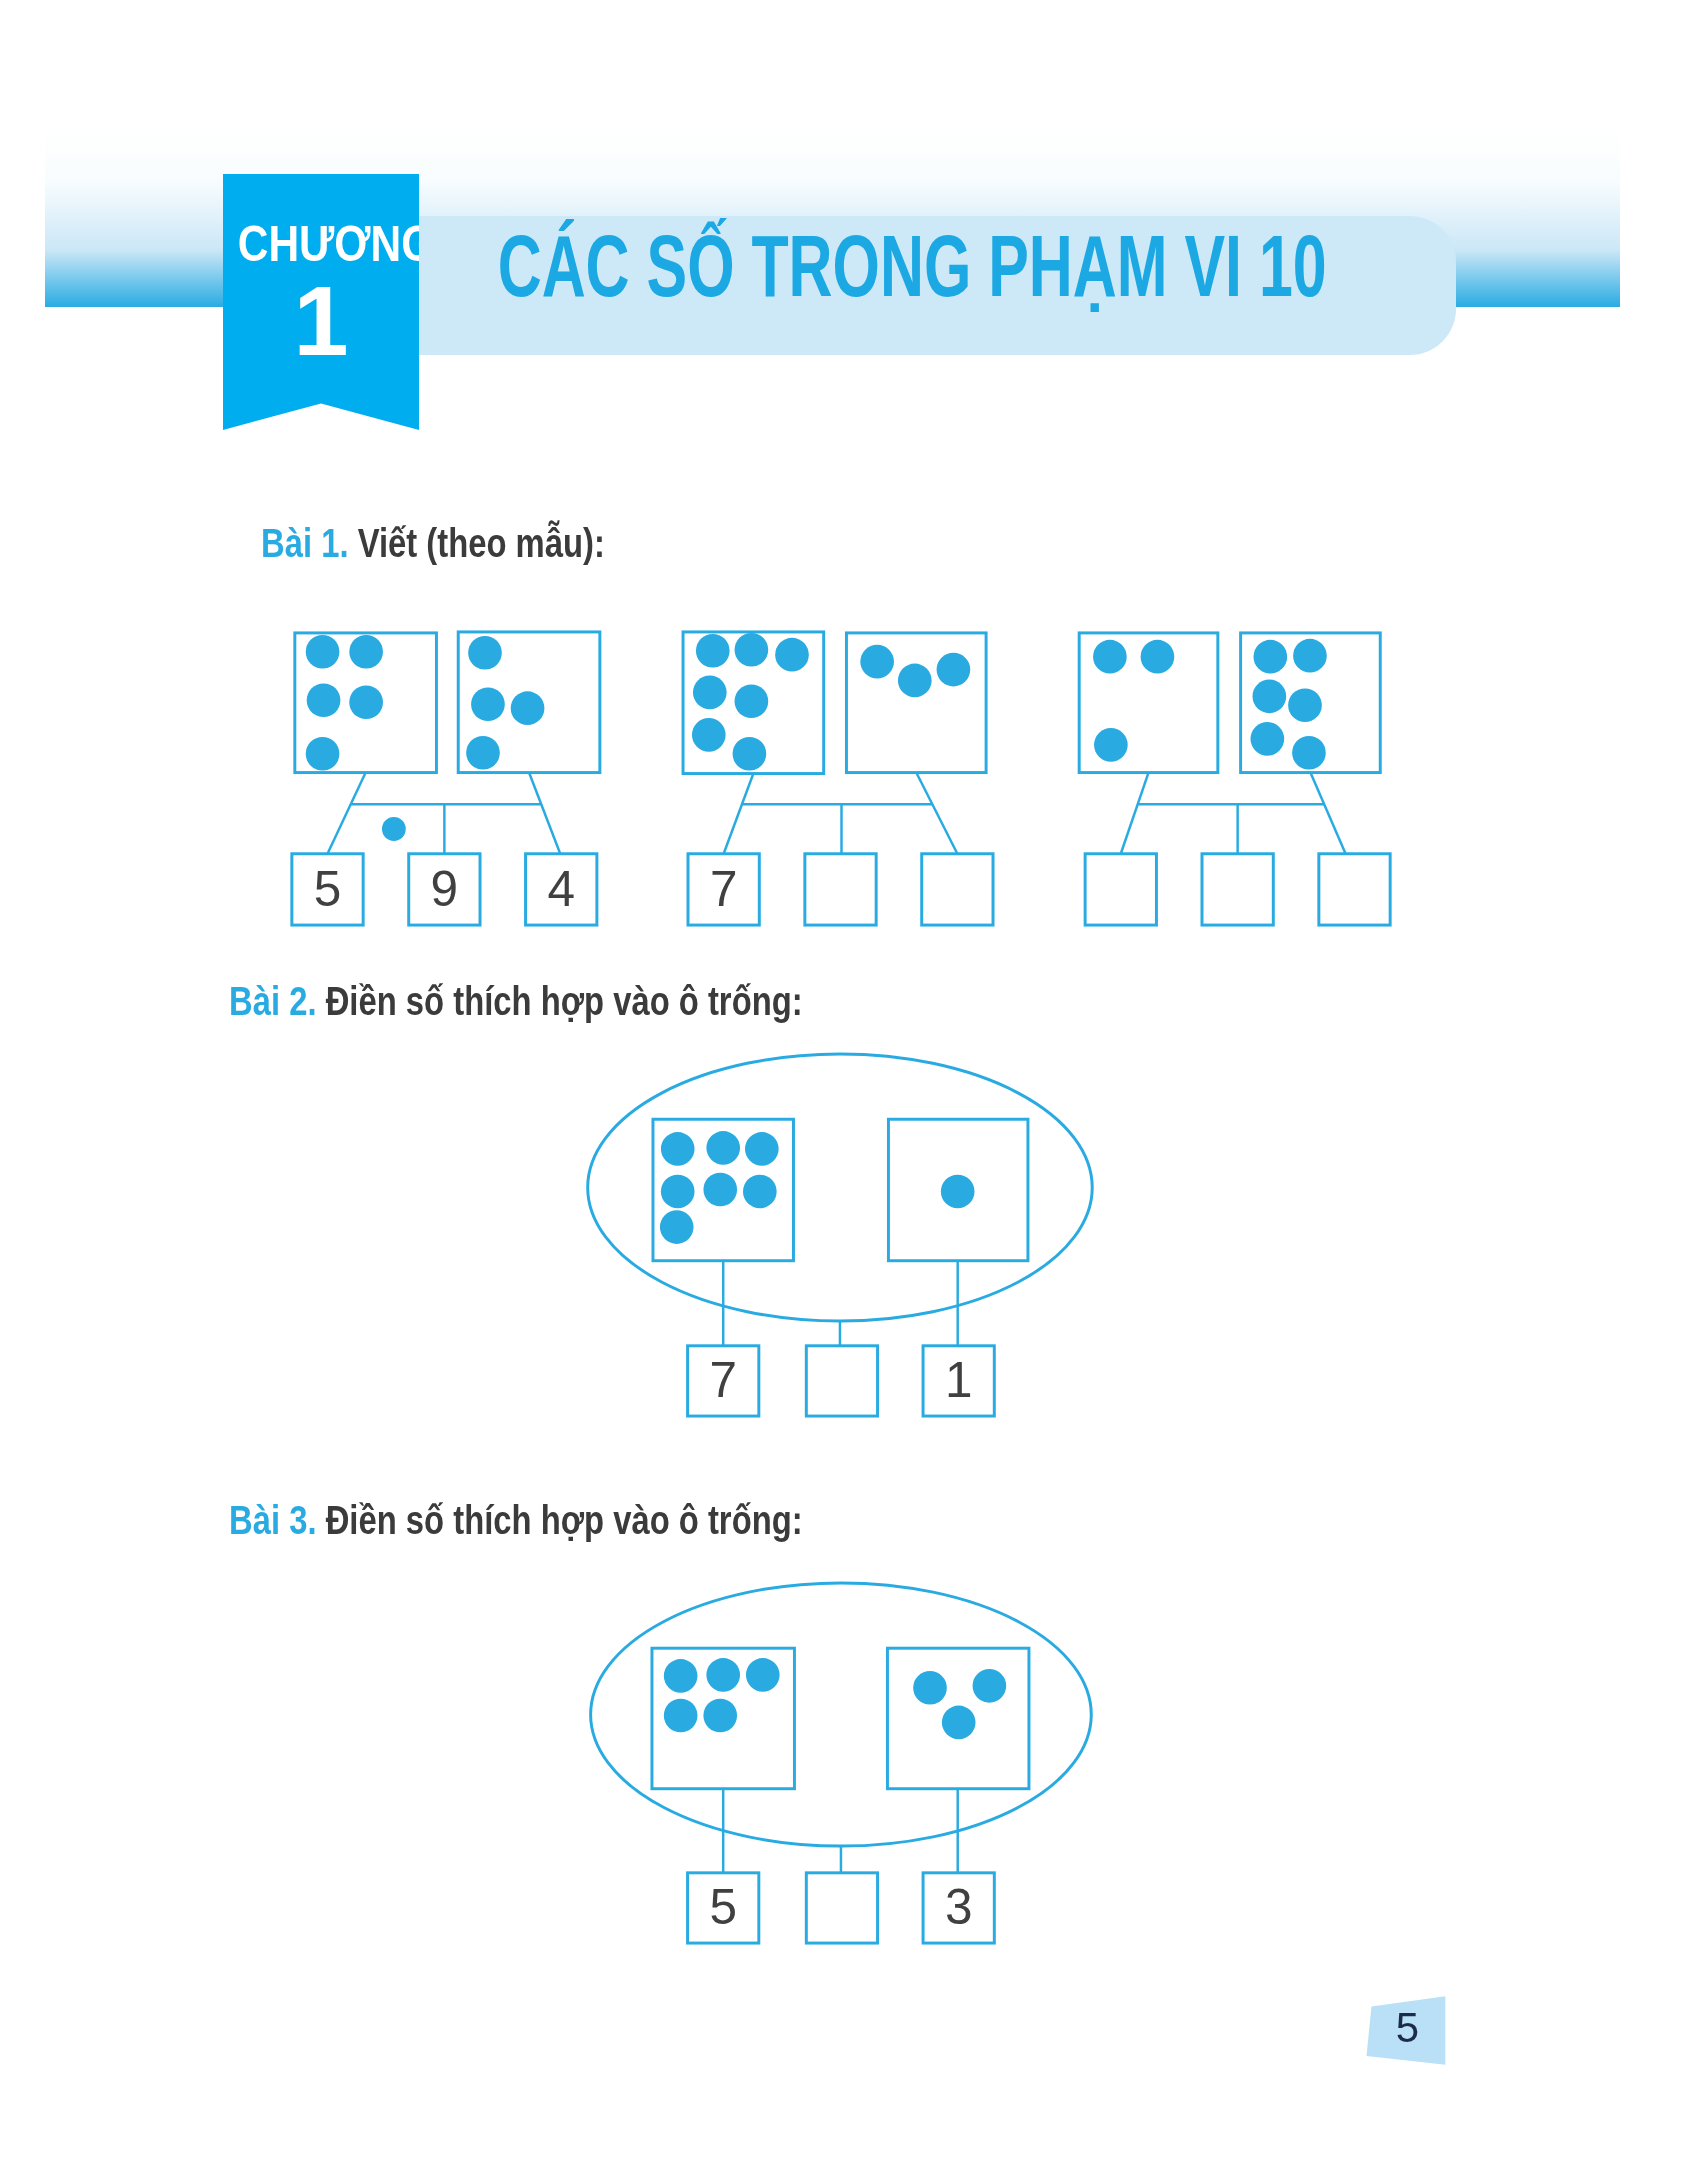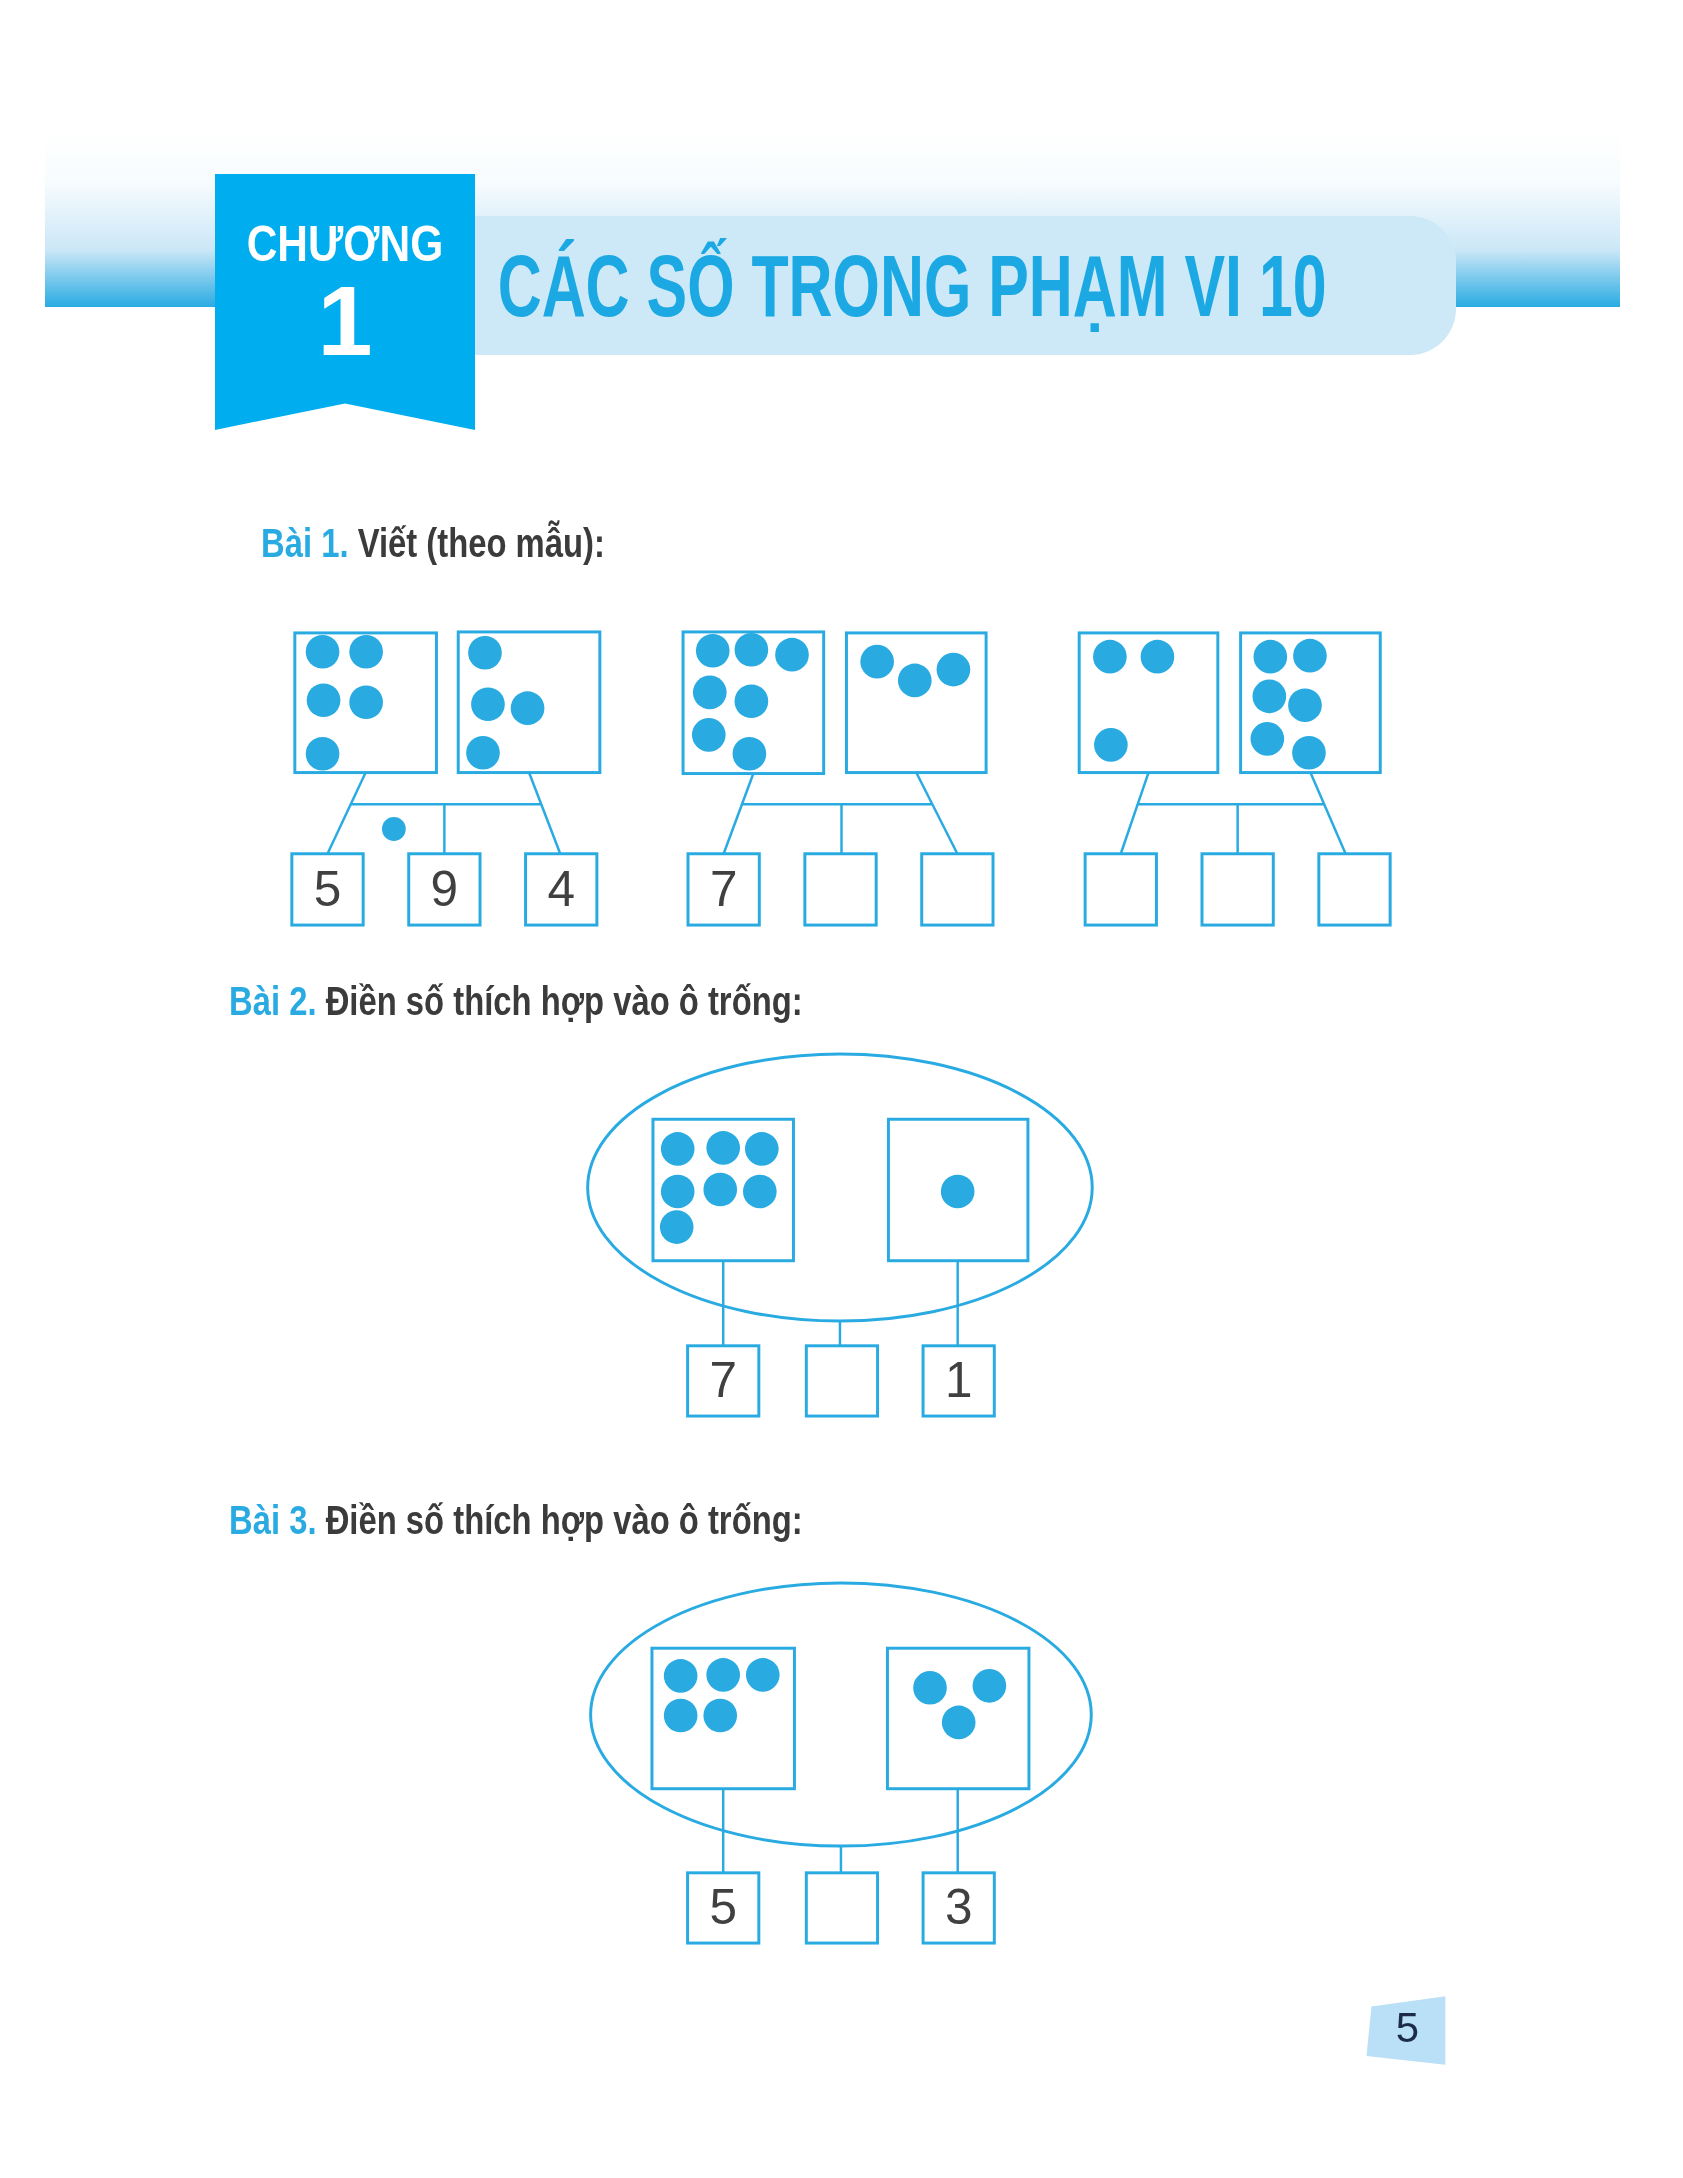--- a/index.html
+++ b/index.html
@@ -12,29 +12,29 @@
   .grad-band{
     position:absolute;left:45px;top:129px;width:1575px;height:178px;
     background:linear-gradient(180deg,#ffffff 0%,#f7fcfe 30%,#cbe7f7 68%,var(--grad_end,#29abe2) 100%);
   }
   .title-band{
     position:absolute;left:228px;top:216px;width:1228px;height:139px;
     background:var(--band,#cde9f8);border-radius:0 46px 46px 0;
   }
   .title-wrap{
     position:absolute;left:450px;top:216px;width:975px;height:139px;
-    display:flex;align-items:center;justify-content:center;
+    display:flex;justify-content:center;
   }
   .chapter-title{
     font-size:87px;font-weight:bold;color:var(--title,#1ba8e3);
     white-space:nowrap;transform:translateX(-25px) scaleX(0.70);
     letter-spacing:0px;
   }
   .ribbon{
-    position:absolute;left:215px;top:174px;width:260px;height:256px;
+    position:absolute;left:223px;top:174px;width:196px;height:256px;
     background:var(--ribbon,#00aeef);
     clip-path:polygon(0 0,100% 0,100% 100%,50% 89.6%,0 100%);
   }
   .ribbon-label{
     position:absolute;left:0;top:48px;width:100%;text-align:center;
     font-size:50px;font-weight:bold;color:#ffffff;line-height:44px;
     transform:scaleX(0.85);white-space:nowrap;
   }
   .ribbon-number{
     position:absolute;left:0;top:102px;width:100%;text-align:center;

